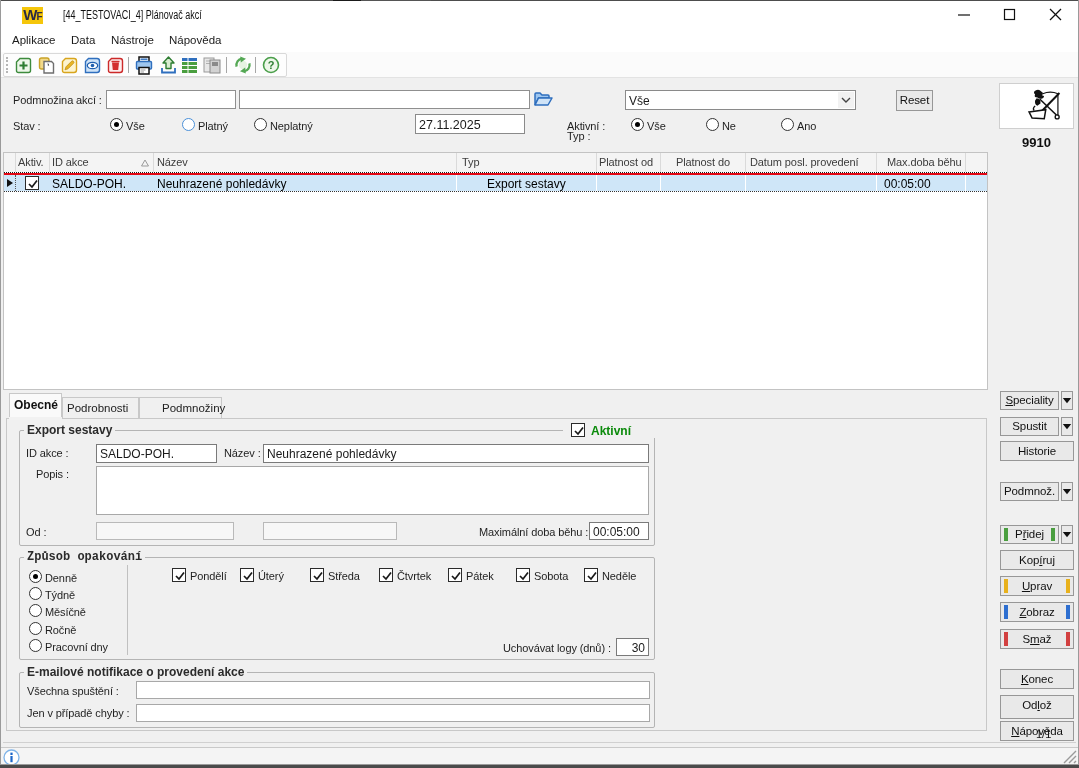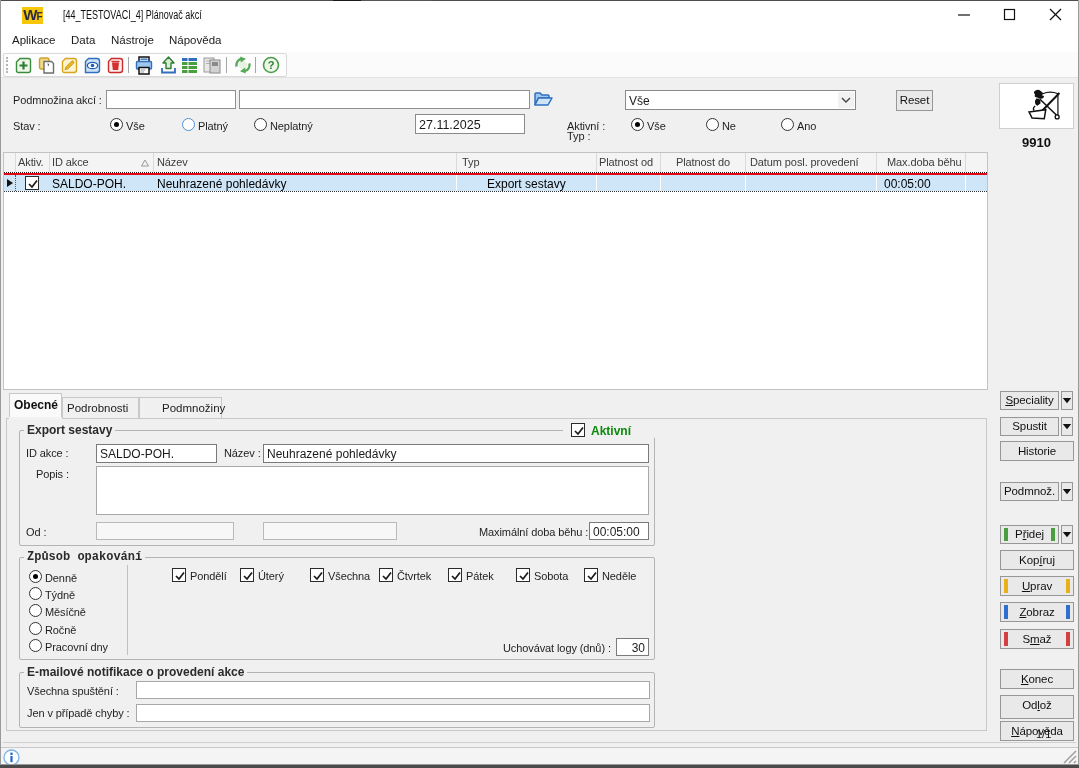--- a/index.html
+++ b/index.html
@@ -254,21 +254,21 @@
     <svg width="14" height="14">
       <path d="M3 7 L6 10 L11 3.5" fill="none" stroke="#1a1a1a" stroke-width="1.7"></path>
     </svg>
   </div>
 <div class="lbl" style="left:258px;top:570px;">Úterý</div>
 <div class="chk" style="left:310px;top:568px;">
     <svg width="14" height="14">
       <path d="M3 7 L6 10 L11 3.5" fill="none" stroke="#1a1a1a" stroke-width="1.7"></path>
     </svg>
   </div>
-<div class="lbl" style="left:328px;top:570px;">Všechna</div>
+<div class="lbl" style="left:328px;top:570px;">Středa</div>
 <div class="chk" style="left:379px;top:568px;">
     <svg width="14" height="14">
       <path d="M3 7 L6 10 L11 3.5" fill="none" stroke="#1a1a1a" stroke-width="1.7"></path>
     </svg>
   </div>
 <div class="lbl" style="left:397px;top:570px;">Čtvrtek</div>
 <div class="chk" style="left:448px;top:568px;">
     <svg width="14" height="14">
       <path d="M3 7 L6 10 L11 3.5" fill="none" stroke="#1a1a1a" stroke-width="1.7"></path>
     </svg>

